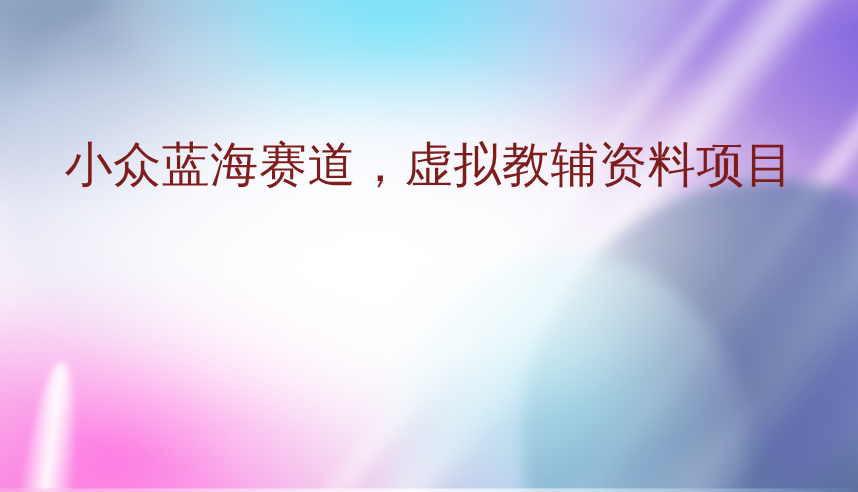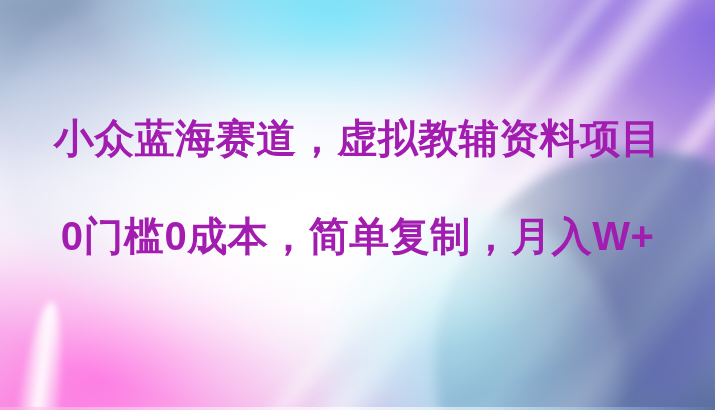--- a/index.html
+++ b/index.html
@@ -255,22 +255,22 @@
   
   .headline {
     position: absolute;
     left: 0;
     right: 0;
     top: 118px;
     text-align: center;
     z-index: 5;
   }
   .line {
-    color: #a21caf;
-    font-weight: 700;
+    color: #7f1d1d;
+    font-weight: 400;
     letter-spacing: 0.5px;
     white-space: nowrap;
     line-height: 1.0;
   }
   .line-1 {
     font-size: 40px;
     margin-bottom: 58px;
   }
   .line-2 {
     font-size: 40px;
@@ -297,16 +297,15 @@
   <div class="sweep sweep-blue-dark"></div>
   <div class="sweep sweep-cyan"></div>
   <div class="sweep-lav"></div>
   <div class="sweep-white-curve"></div>
 
   <div class="bg-layer bg-core"></div>
   <div class="bottom-hairline"></div>
 
   <div class="headline">
     <div class="line line-1">小众蓝海赛道，虚拟教辅资料项目</div>
-    <div class="line line-2">0门槛0成本，简单复制，月入W+</div>
   </div>
 
 </div>
 
 </body></html>

